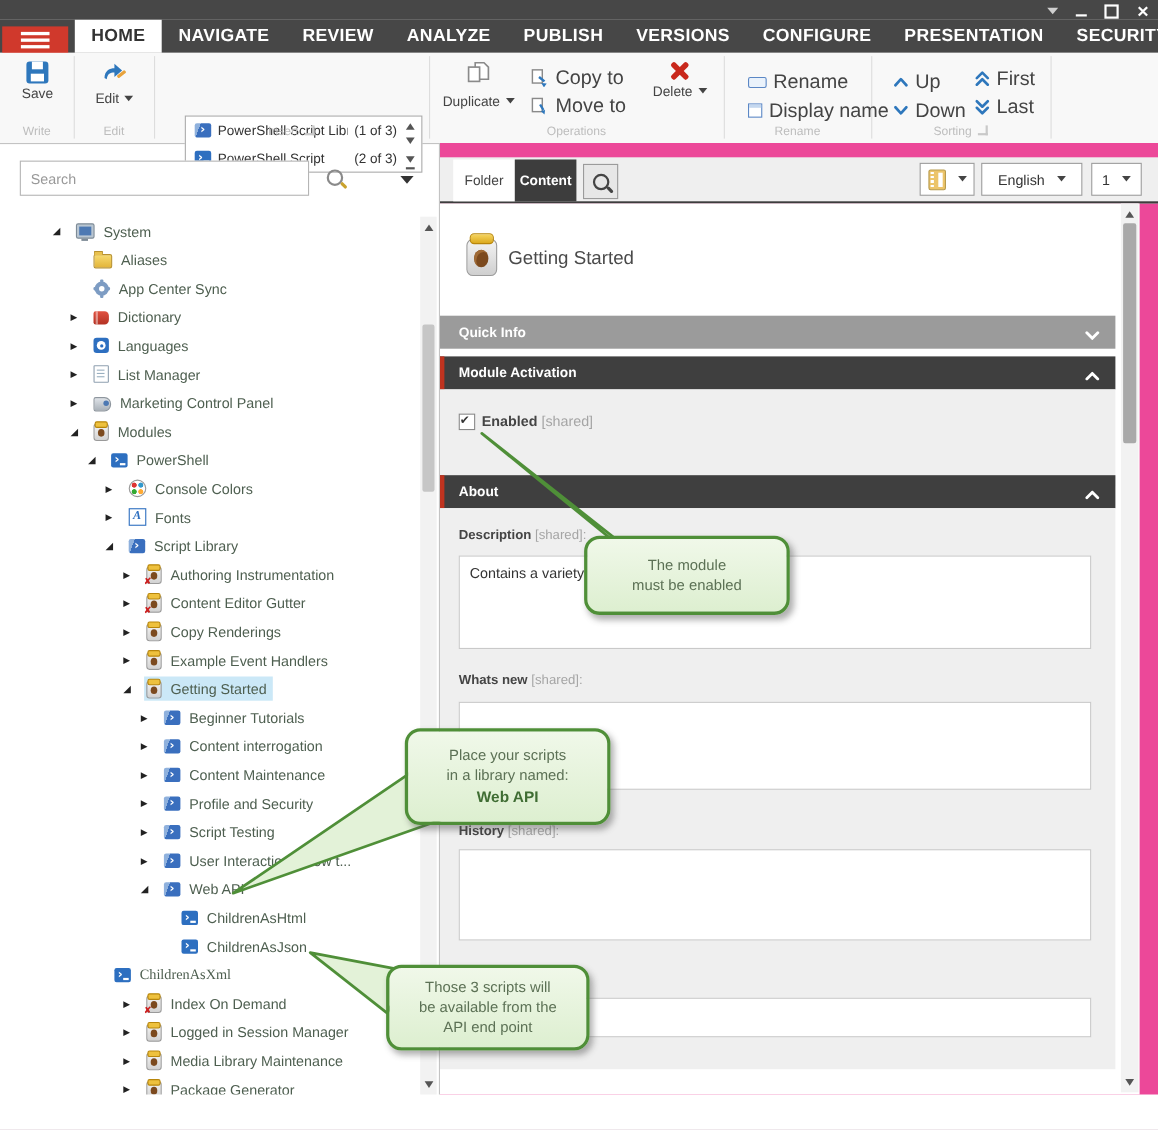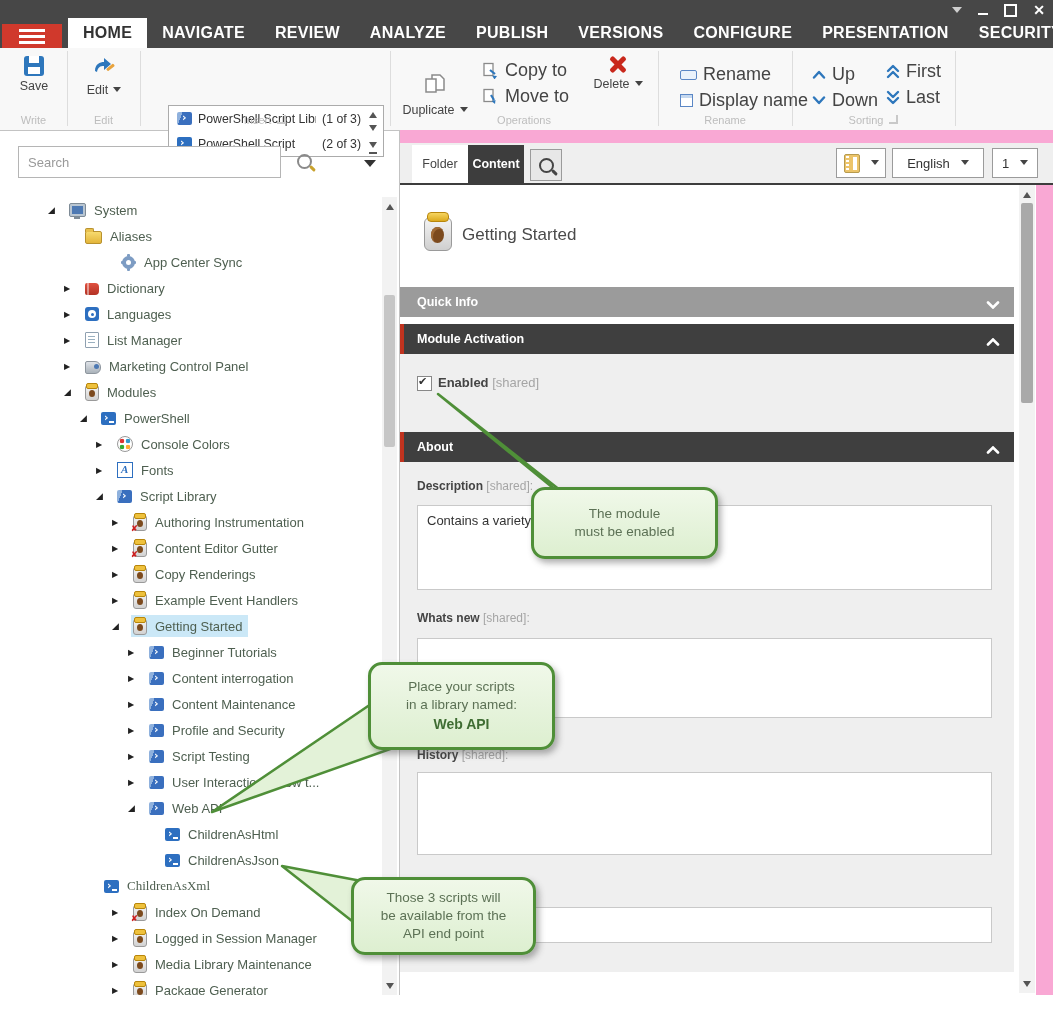--- a/index.html
+++ b/index.html
@@ -102,21 +102,21 @@
   .exp{width:19px;flex:none;font-size:8px;color:#222;}
   .exp.open{font-size:9px;}
   .isel{display:flex;align-items:center;gap:8px;padding:2px 6px 2px 2px;}
   .trow.sel .isel{background:#cbe8f7;}
   .vtrack{position:absolute;background:#f2f2f2;}
   .vthumb{position:absolute;left:2px;right:2px;background:#c6c6c6;border-radius:2px;}
   .varrow{position:absolute;left:0;right:0;height:15px;display:flex;align-items:center;justify-content:center;}
   .va-up{width:0;height:0;border:4px solid transparent;border-bottom:6px solid #555;}
   .va-down{width:0;height:0;border:4px solid transparent;border-top:6px solid #555;}
   
-  .cpanel{position:absolute;left:400px;top:130px;right:0;bottom:32px;background:#f9a8d4;}
+  .cpanel{position:absolute;left:400px;top:130px;right:0;bottom:32px;background:#ec4899;}
   .tabstrip{position:absolute;left:0;top:13px;right:0;height:40px;background:#efefef;border-bottom:2px solid #3d3d3d;}
   .ctab{position:absolute;top:2px;height:38px;line-height:38px;text-align:center;font-size:12.5px;color:#444;}
   .ctab.folder{left:12px;width:56px;background:#fff;}
   .ctab.content{left:68px;width:56px;background:#3d3d3d;color:#fff;font-weight:bold;}
   .csearch-btn{position:absolute;left:130px;top:6px;width:30px;height:30px;background:#e7e7e7;border:1px solid #9b9b9b;display:flex;align-items:center;justify-content:center;}
   .tool-btn{position:absolute;top:5px;height:28px;background:#fff;border:1px solid #9b9b9b;display:flex;align-items:center;justify-content:center;gap:6px;font-size:13px;color:#333;}
   .tb-book{left:436px;width:48px;}
   .tb-lang{left:492px;width:90px;}
   .tb-ver{left:592px;width:44px;}
   .cbody{position:absolute;left:0;top:55px;right:17px;bottom:0;background:#fff;overflow:hidden;}
@@ -217,21 +217,21 @@
       <div class="spin">
         <span class="tri-up"></span>
         <span class="tri-down"></span>
         <span class="tri-last">
             <i></i>
           </span>
       </div>
     </div>
     <div class="rgroup-label" style="left:140px;width:250px"><span>Insert</span><span class="launcher"></span></div>
 
-    <div class="btn-col" style="left:402px;top:24px;width:66px">
+    <div class="btn-col" style="left:402px;top:6px;width:66px">
       <svg width="24" height="24" viewBox="0 0 24 24">
           <path d="M9 3 h8 l4 4 v11 h-12 z" fill="#fff" stroke="#8a8a8a" stroke-width="1.5"></path>
           <rect x="3" y="7" width="10" height="13" fill="#fff" stroke="#8a8a8a" stroke-width="1.5"></rect>
         </svg><br>
       <span class="rbtn-label"><span>Duplicate</span><span class="caret"></span></span>
     </div>
     <div class="btn-row" style="left:482px;top:12px">
       <svg width="17" height="17">
           <rect x="2" y="1.5" width="9" height="12" fill="#fff" stroke="#8a8a8a" stroke-width="1.3"></rect>
           <path d="M8 8 l5 4" stroke="#2e77bc" stroke-width="2.2"></path>
@@ -303,21 +303,21 @@
           <span>System</span>
         </span>
       </div>
       <div class="trow" style="padding-left: 64px;">
         <span class="exp"></span>
         <span class="isel">
           <span class="ic ic-folder-icon"></span>
           <span>Aliases</span>
         </span>
       </div>
-      <div class="trow" style="padding-left: 100px; text-align: center;">
+      <div class="trow" style="padding-left: 64px; text-align: center;">
         <span class="exp"></span>
         <span class="isel">
           <span class="ic ic-gear-icon"></span>
           <span>App Center Sync</span>
         </span>
       </div>
       <div class="trow" style="padding-left: 64px;">
         <span class="exp closed">▶</span>
         <span class="isel">
           <span class="ic ic-book-icon"></span>

